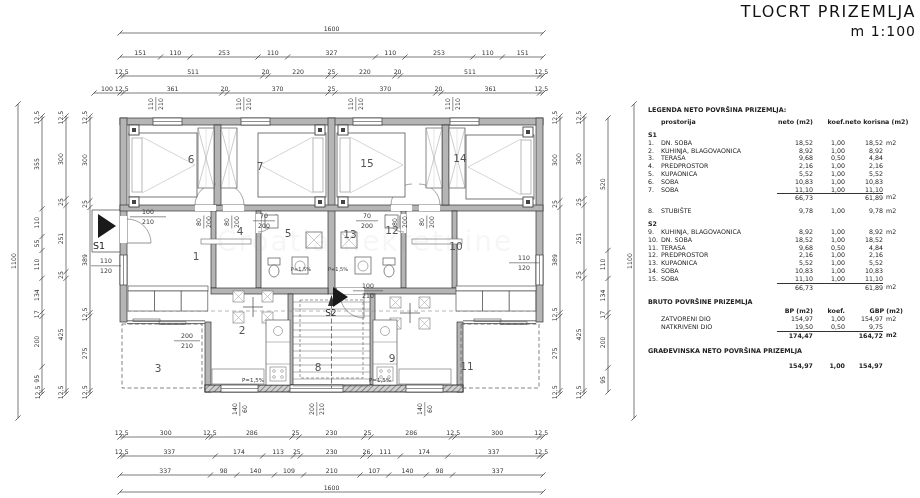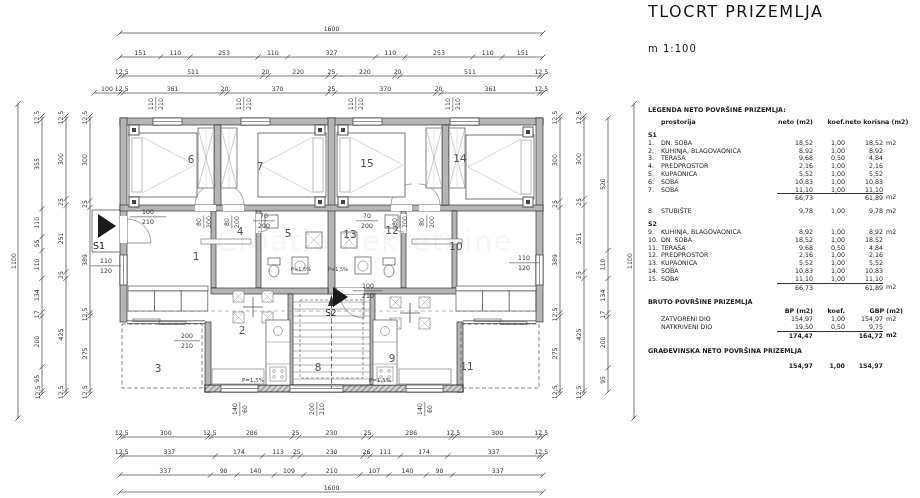--- a/index.html
+++ b/index.html
@@ -1,21 +1,21 @@
 <!DOCTYPE html>
 <html><head>
 <meta charset="utf-8">
 <style>
   html,body{margin:0;padding:0;background:#fff;width:920px;height:498px;overflow:hidden;
             font-family:"DejaVu Sans",sans-serif;}
   #stage{position:relative;width:920px;height:498px;background:#fff;}
   #plan{position:absolute;left:0;top:0;}
-  #titleblock{position:absolute;left:648px;top:2px;width:268px;text-align:left;}
+  #titleblock{position:absolute;left:648px;top:2px;width:268px;text-align:right;}
   .tb1{font-size:16px;letter-spacing:1.5px;color:#111;}
-  .tb2{font-size:10px;letter-spacing:1px;color:#111;margin-top:22px;}
+  .tb2{font-size:14px;letter-spacing:1px;color:#111;margin-top:2px;}
   #legend{position:absolute;left:648px;top:106px;width:272px;color:#222;}
   .lg-title{font-size:6.4px;font-weight:bold;margin-bottom:4px;white-space:nowrap;}
   .lg-row{display:flex;font-size:6.3px;line-height:7.8px;height:7.8px;white-space:nowrap;}
   .lg-sec{font-size:6.3px;font-weight:bold;margin-top:5px;line-height:8px;}
   .lg-title2{font-size:6.4px;font-weight:bold;margin-top:8px;line-height:9px;white-space:nowrap;}
   .lg-gap{height:6px;}
   .b, .lg-head span{font-weight:bold;}
   .c-num{width:13px;}
   .c-name{width:116px;}
   .c-neto{width:36px;text-align:right;}
@@ -648,21 +648,21 @@
         <text x="331" y="316" text-anchor="middle" font-size="8.5" fill="#222">S2</text>
       </g>
     </svg>
 
   <div id="titleblock">
     <div class="tb1">TLOCRT  PRIZEMLJA</div>
     <div class="tb2">m 1:100</div>
   </div>
 
   <div id="legend">
-    <div class="lg-title">LEGENDA NETO POVRŠINE PRIZEMLJA:</div>
+    <div class="lg-title">LEGENDA NETO POVRŠINA PRIZEMLJA:</div>
     <div class="lg-row lg-head">
       <span class="c-num"></span>
       <span class="c-name">prostorija</span>
       <span class="c-neto">neto (m2)</span>
       <span class="c-koef">koef.</span>
       <span class="c-kor2">neto korisna (m2)</span>
     </div>
     <div class="lg-sec">S1</div>
     <div id="s1-rows">
         <div class="lg-row">

